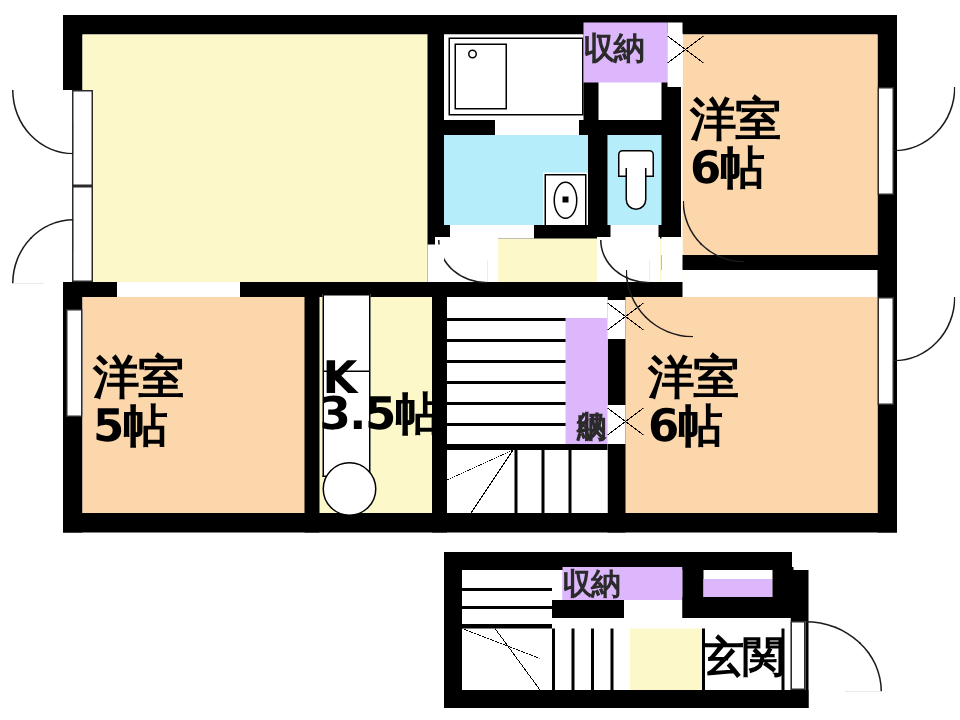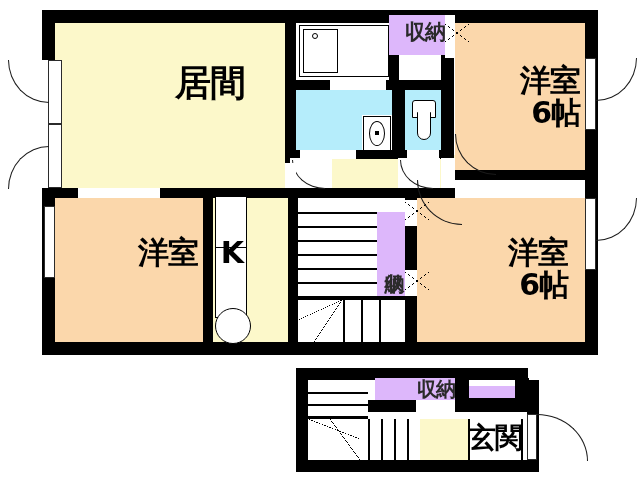--- a/index.html
+++ b/index.html
@@ -4,21 +4,21 @@
 <style>
   html,body{margin:0;padding:0;background:#ffffff;}
   body{width:640px;height:480px;overflow:hidden;font-family:"DejaVu Sans","Liberation Sans",sans-serif;}
   #plan{position:relative;width:640px;height:480px;background:#ffffff;}
 
   
   .blk{position:absolute;background:#000000;}          
   .room{position:absolute;}                            
   .white{position:absolute;background:#ffffff;}        
   .lbl{position:absolute;color:#000000;font-weight:700;line-height:1.02;
-       text-align:right;white-space:nowrap;letter-spacing:-1px;}
+       text-align:left;white-space:nowrap;letter-spacing:-1px;}
   .lblv{position:absolute;color:#000000;font-weight:700;line-height:1.0;
         text-align:center;white-space:nowrap;writing-mode:vertical-rl;}
   .thin{position:absolute;border:1px solid #000;box-sizing:border-box;background:#fff;}
   .swing{position:absolute;border:1.6px solid #1a1a1a;background:transparent;}
   .sash{position:absolute;background:#ffffff;border:1px solid #2b2b2b;box-sizing:border-box;}
   .stairline{position:absolute;background:#000;height:1.5px;}
   .stairlineV{position:absolute;background:#000;width:1.5px;}
   .wm{position:absolute;color:#dfe8ee;font-size:27px;letter-spacing:11px;
       font-weight:400;user-select:none;}
   .circ{position:absolute;border:1.5px solid #000;border-radius:50%;background:#fff;box-sizing:border-box;}
@@ -156,38 +156,39 @@
   <div class="swing" style="left:417px;top:180px;width:44px;height:44px;border-radius:0 0 0 100%;border-top:none;border-right:none;"></div>
 
   <div class="white" style="left:78px;top:188px;width:82px;height:10px;"></div>
   <div class="white" style="left:285px;top:163px;width:11px;height:25px;"></div>
 
   <div class="thin" style="left:215px;top:196px;width:32px;height:52px;"></div>
   <div class="thin" style="left:215px;top:248px;width:32px;height:70px;border-top:none;"></div>
   <div class="circ" style="left:215px;top:308px;width:36px;height:36px;"></div>
 
   <div class="lbl" style="left:105px;top:65px;width:140px;">
-    <span style="font-size:36px;display:block;">居間</span>
   </div>
 
   <div class="lbl" style="left:460px;top:65px;width:120px;">
     <span style="font-size:31px;display:block;">洋室</span>
     <span style="font-size:30px;display:block;margin-top:1px;">6帖</span>
   </div>
 
   <div class="lbl" style="left:62px;top:237px;width:136px;">
     <span style="font-size:31px;display:block;">洋室</span>
+    <span style="font-size:30px;display:block;margin-top:1px;">5帖</span>
   </div>
 
   <div class="lbl" style="left:432px;top:237px;width:136px;">
     <span style="font-size:31px;display:block;">洋室</span>
     <span style="font-size:30px;display:block;margin-top:1px;">6帖</span>
   </div>
 
   <div class="lbl" style="left:215px;top:238px;width:28px;font-size:30px;">K</div>
+  <div class="lbl" style="left:213px;top:262px;width:92px;font-size:30px;text-align:left;">3.5帖</div>
 
 
   <div class="blk" style="left:296px;top:368px;width:232px;height:12px;"></div>
   <div class="blk" style="left:296px;top:368px;width:12px;height:104px;"></div>
   <div class="blk" style="left:296px;top:460px;width:243px;height:12px;"></div>
   <div class="blk" style="left:527px;top:380px;width:12px;height:92px;"></div>
 
   <div class="white" style="left:308px;top:380px;width:219px;height:80px;"></div>
 
   <div class="white" style="left:308px;top:380px;width:60px;height:80px;"></div>

